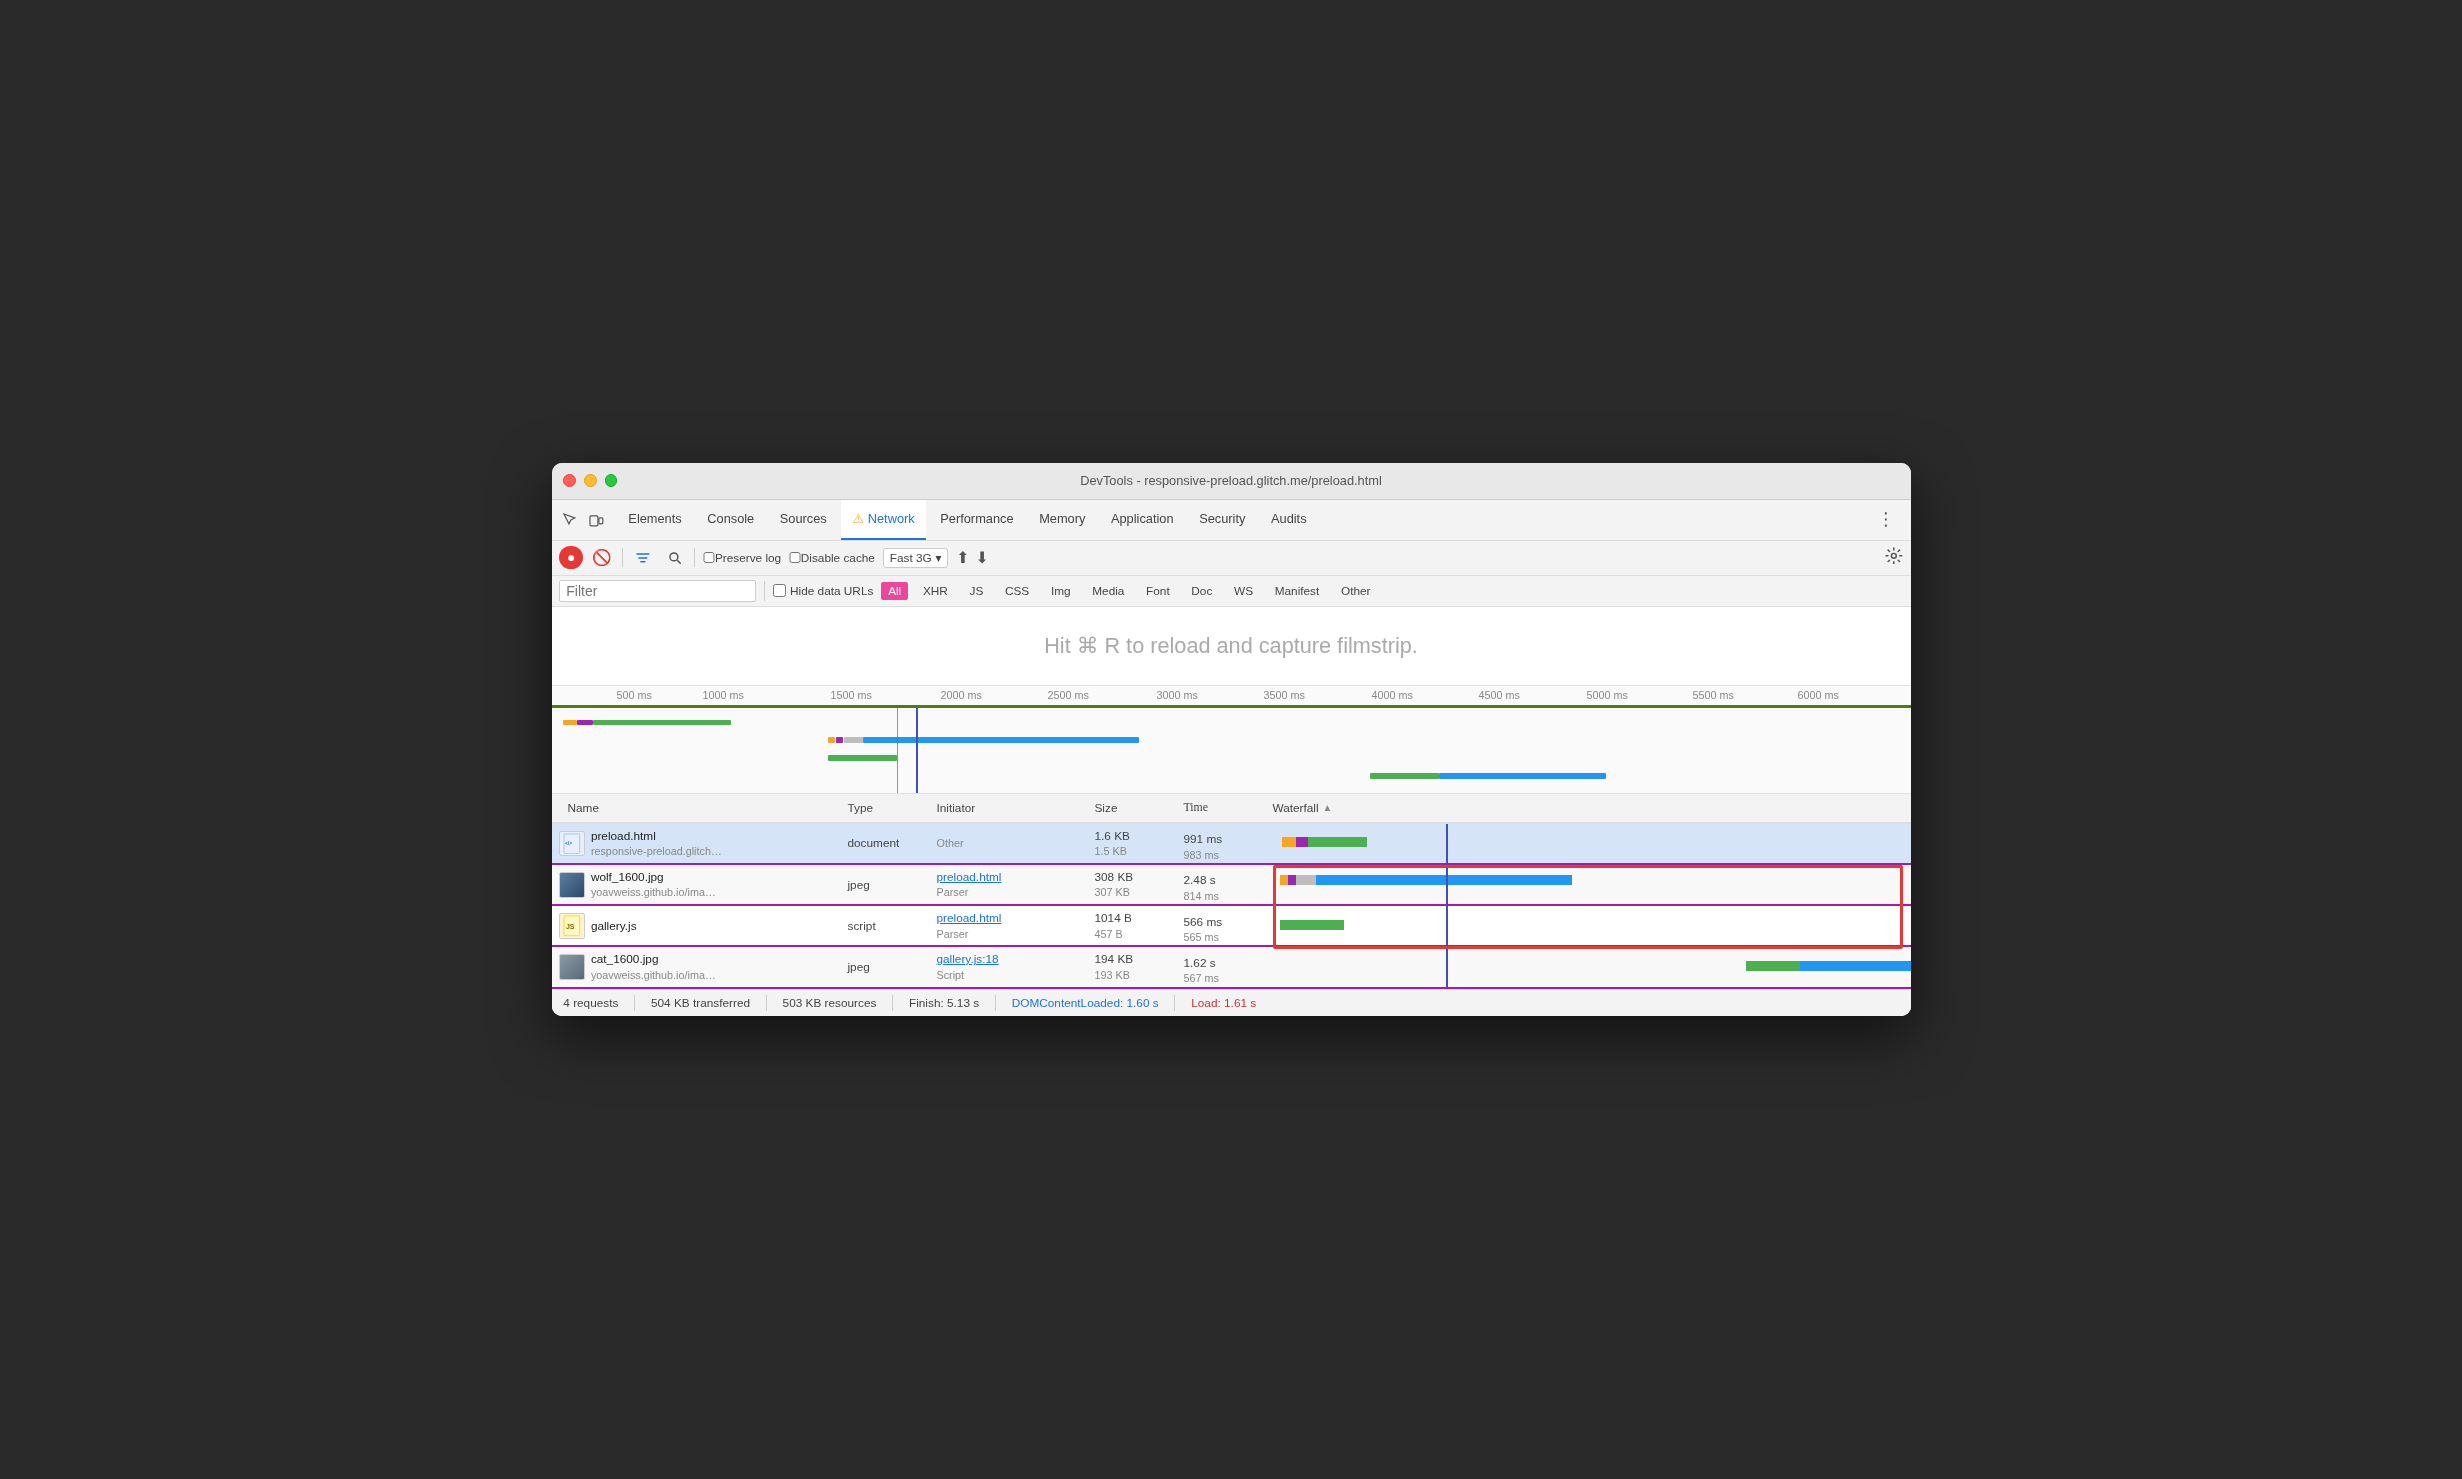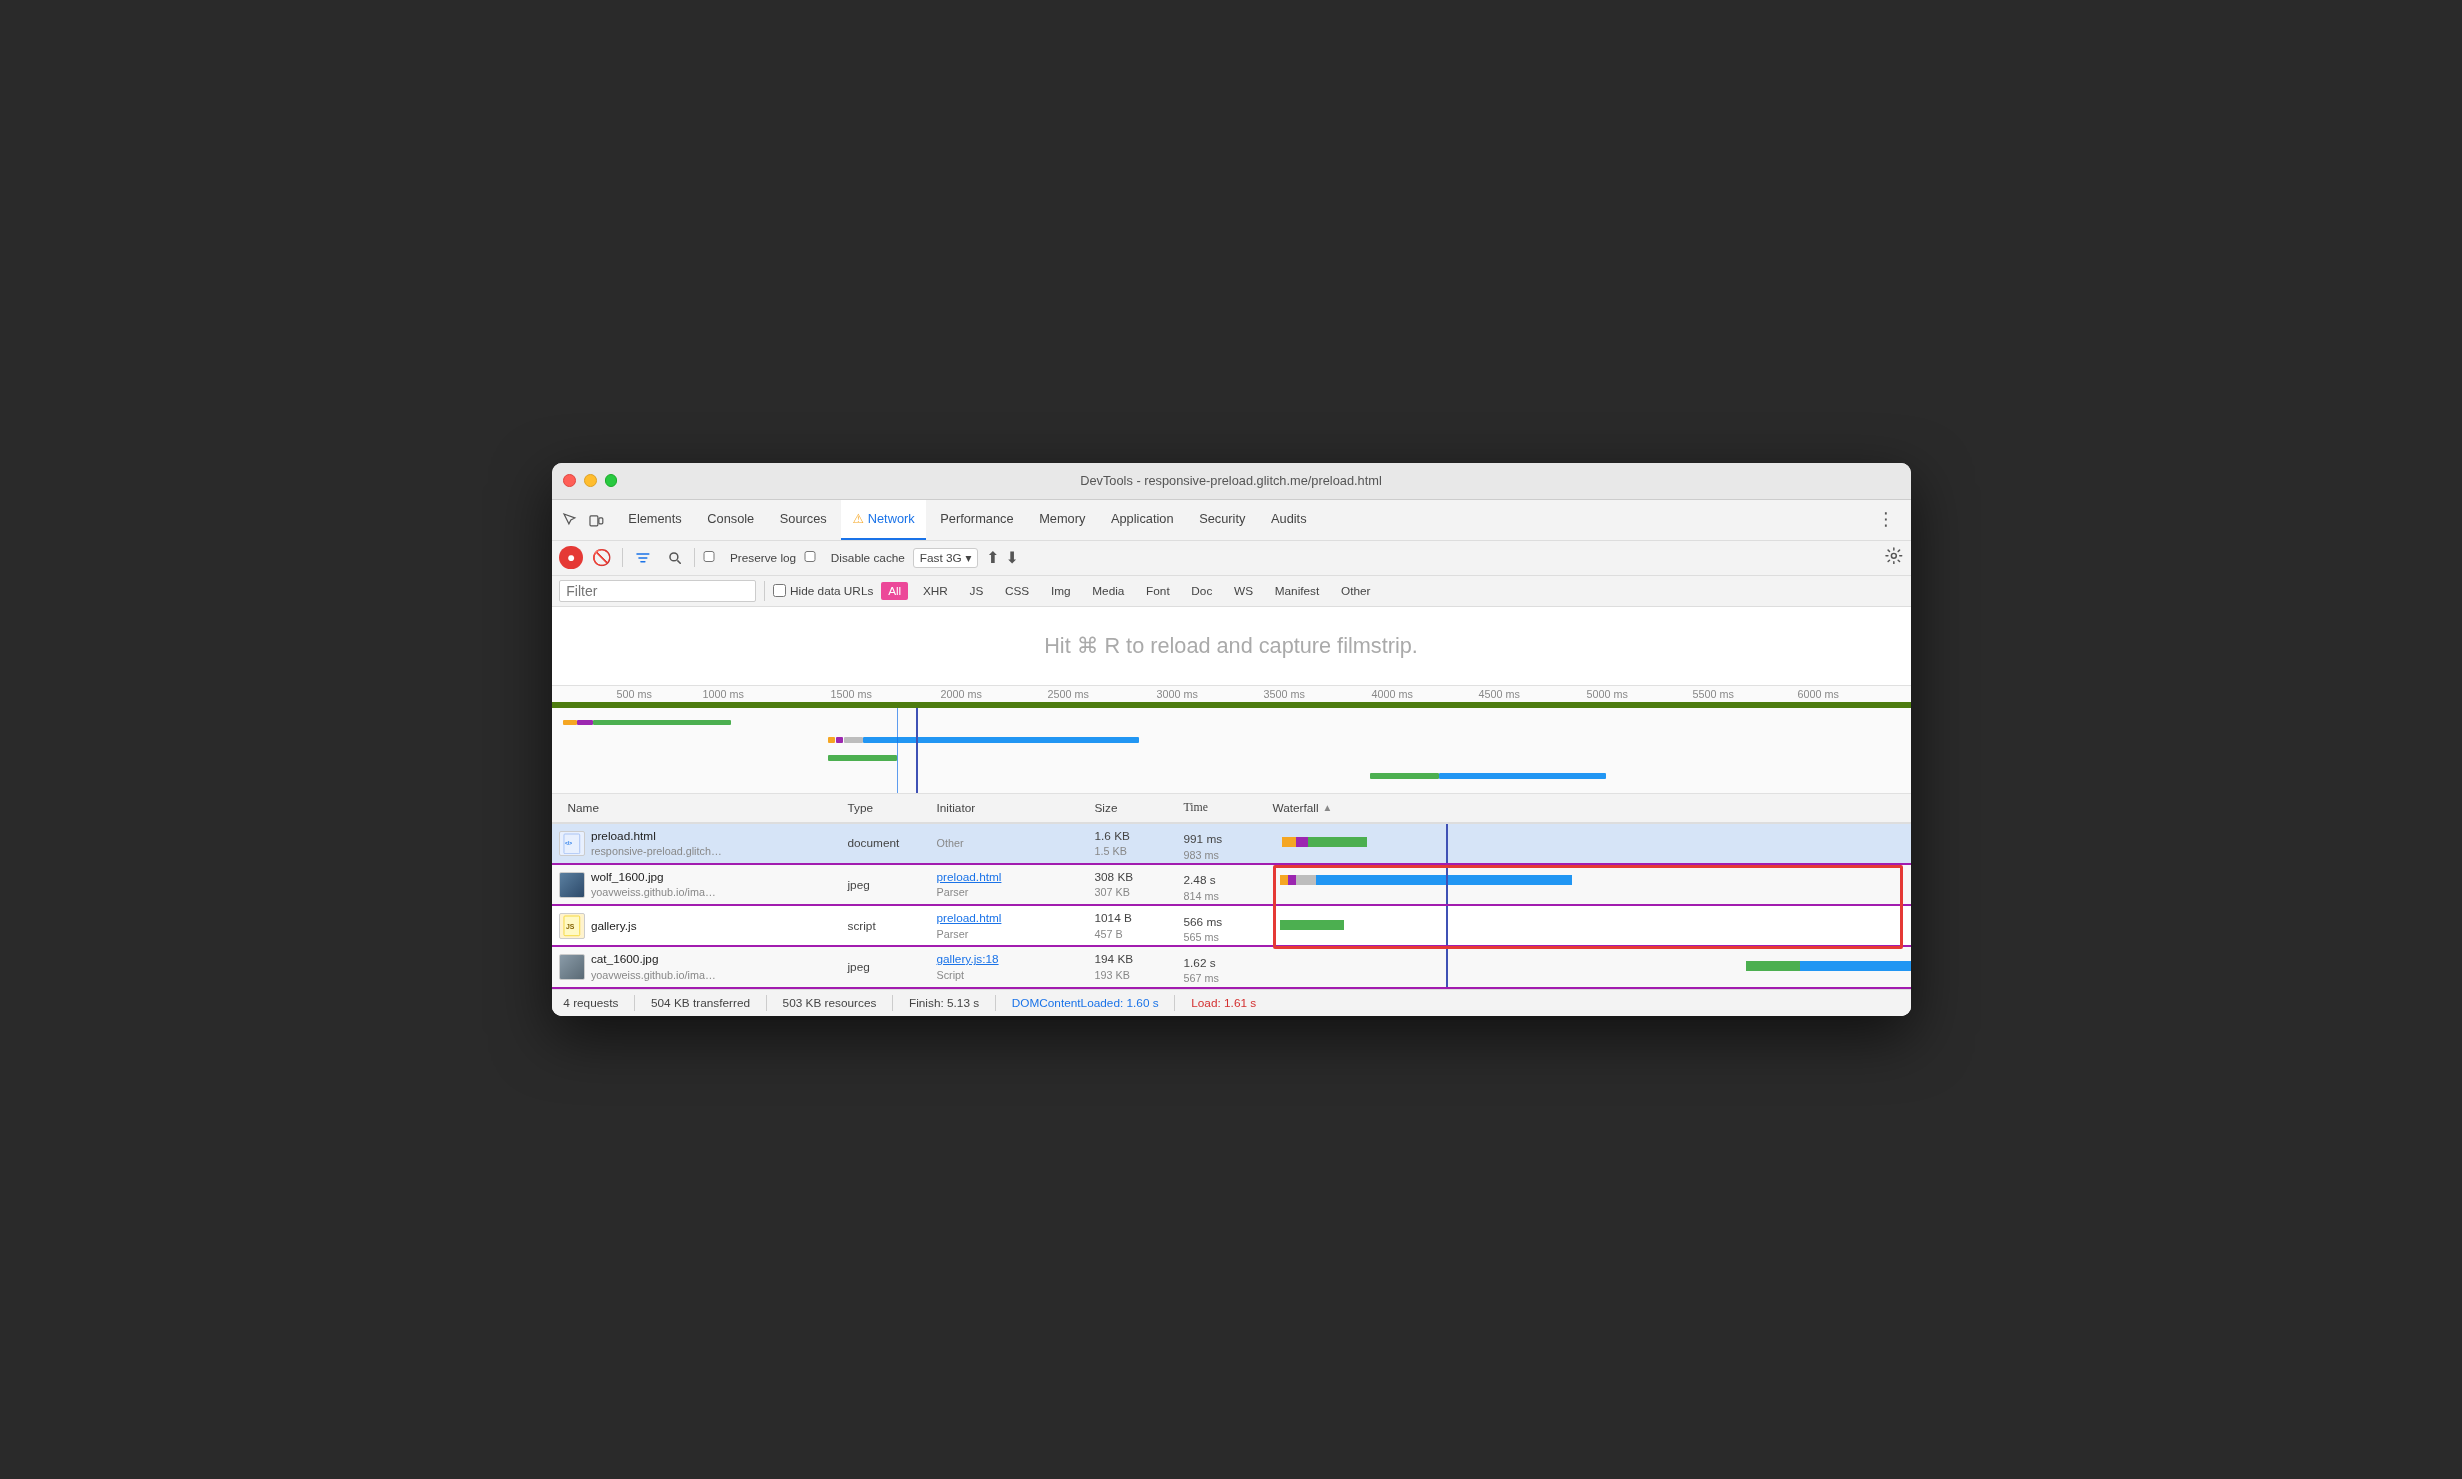--- a/index.html
+++ b/index.html
@@ -131,21 +131,22 @@
       color: #555;
     }
     .toolbar-btn.record { background: #e53935; color: white; }
     .toolbar-divider {
       width: 1px;
       height: 19.7px;
       background: #ccc;
     }
     .toolbar-checkbox {
       display: flex;
-      gap: 15px;
+      align-items: center;
+      gap: 0;
       font-size: 11.8px;
       color: #444;
       cursor: pointer;
     }
     .toolbar-checkbox input { width: 11.8px; height: 11.8px; }
     .network-throttle {
       display: flex;
       align-items: center;
       background: white;
       border: 1px solid #ccc;
@@ -227,21 +228,21 @@
     .timeline-ruler {
       background: #fafafa;
       border-bottom: 1px solid #e0e0e0;
       height: 108px;
       position: relative;
       overflow: hidden;
     }
     .ruler-labels {
       display: flex;
       height: 21.7px;
-      border-bottom: 6px solid #4d7c0f;
+      border-bottom: 3px solid #4d7c0f;
       align-items: center;
       padding: 0;
     }
     .ruler-label {
       font-size: 10.8px;
       color: #888;
       position: absolute;
     }
     .timeline-bars-area {
       position: relative;

